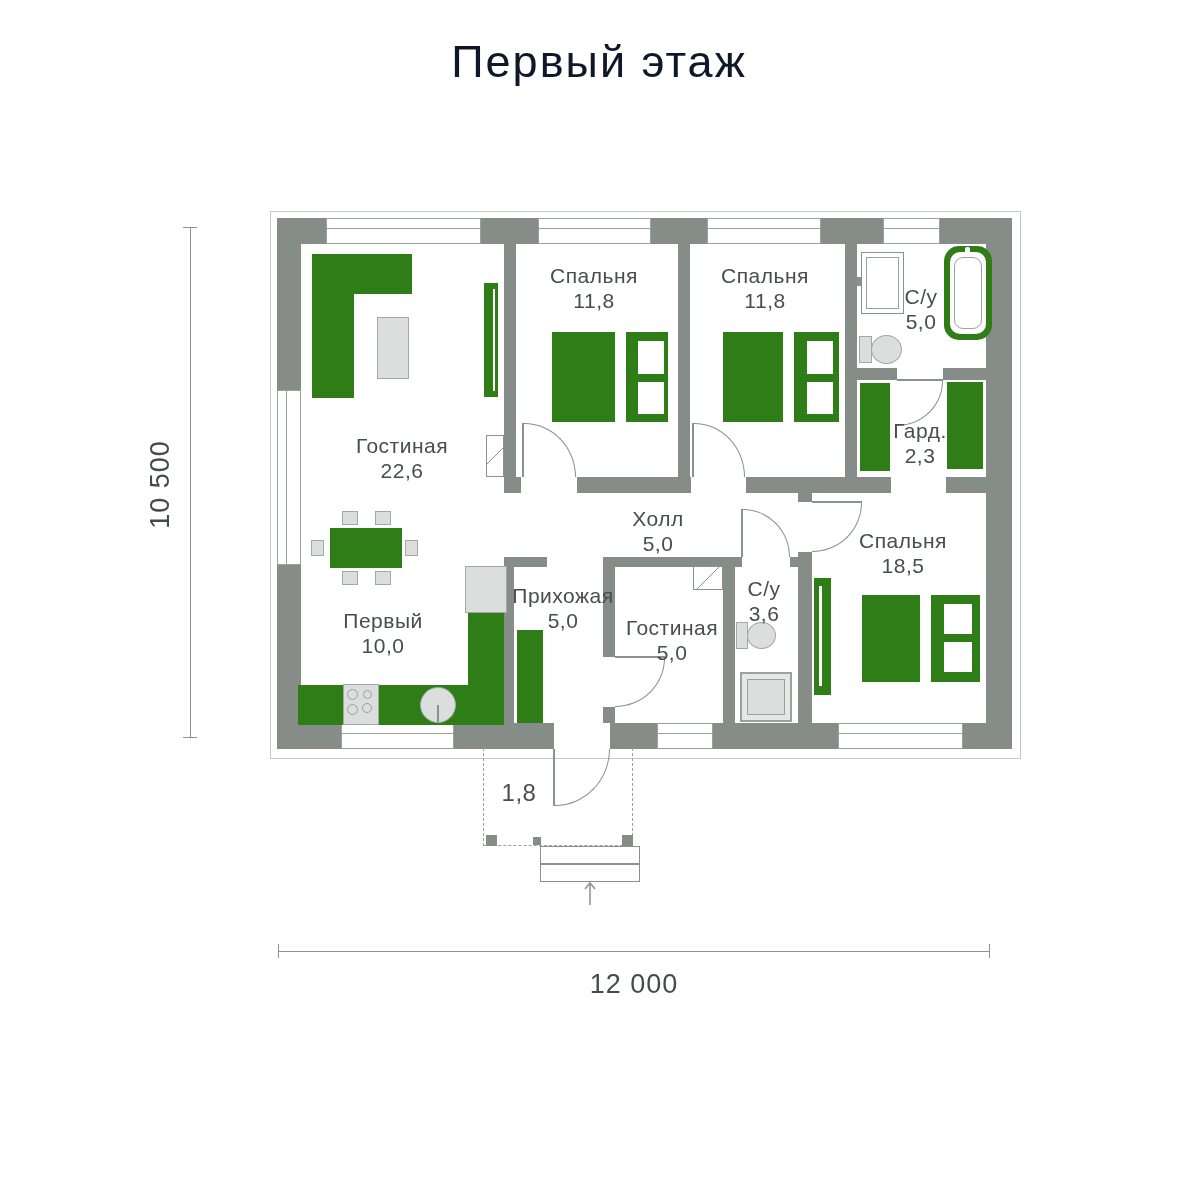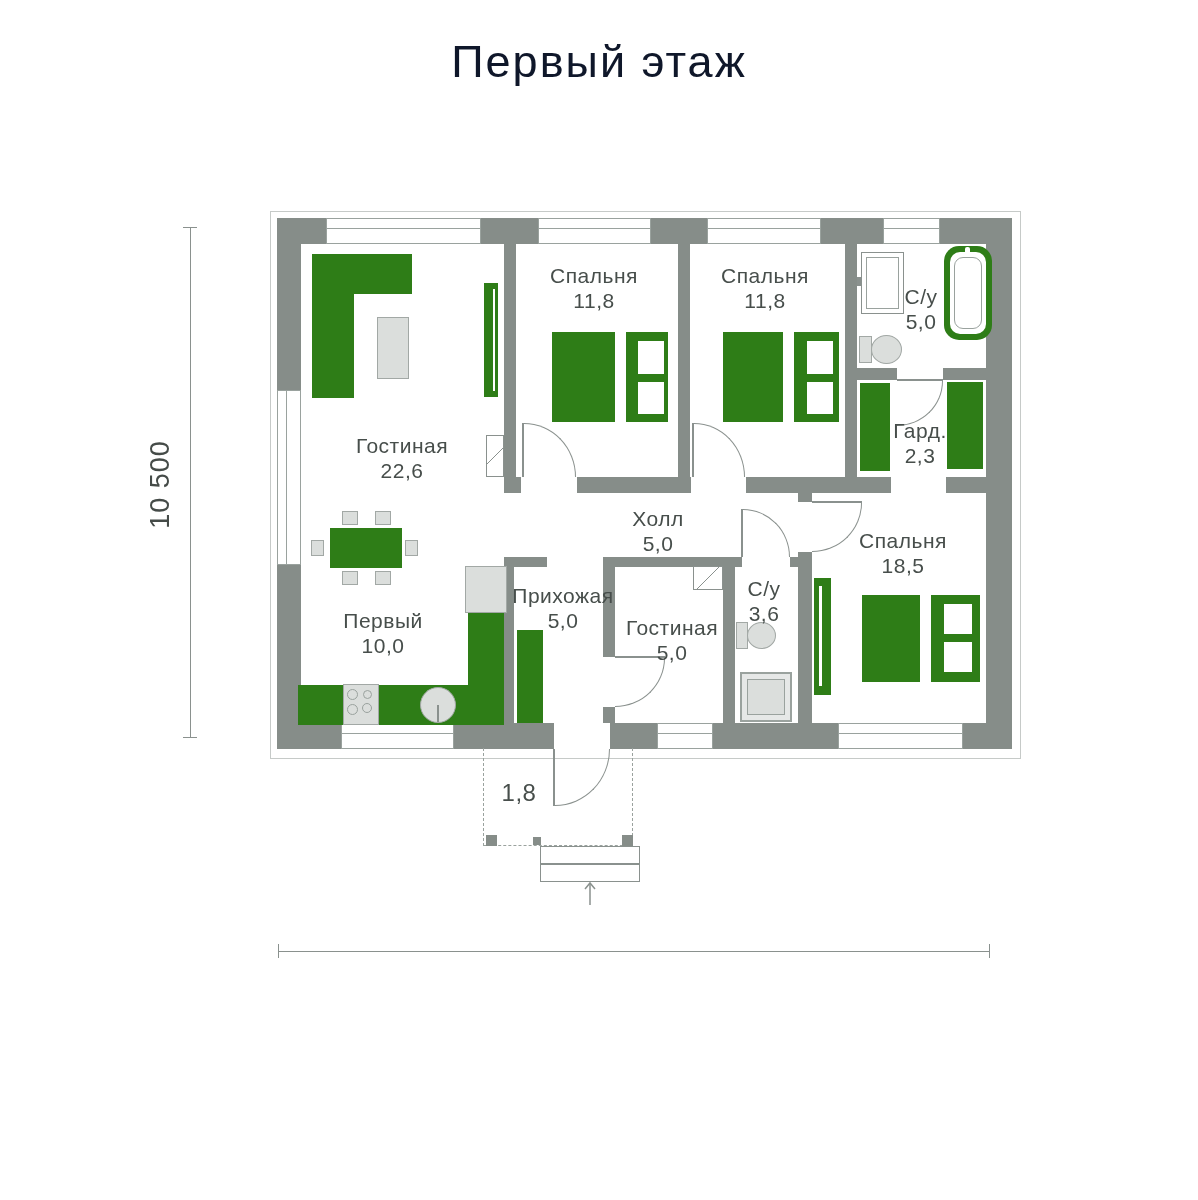--- a/index.html
+++ b/index.html
@@ -224,14 +224,15 @@
   </div>
 
   <div class="line" style="left:190px;top:228px;width:1px;height:510px;"></div>
   <div class="line" style="left:183px;top:227px;width:14px;height:1px;"></div>
   <div class="line" style="left:183px;top:737px;width:14px;height:1px;"></div>
   <div class="dim" style="left:100px;top:469px;width:120px;transform:rotate(-90deg);">10 500</div>
 
   <div class="line" style="left:279px;top:951px;width:711px;height:1px;"></div>
   <div class="line" style="left:278px;top:944px;width:1px;height:14px;"></div>
   <div class="line" style="left:989px;top:944px;width:1px;height:14px;"></div>
+  <div class="dim" style="left:434px;top:969px;width:400px;">12 000</div>
 
 </div>
 
 </body></html>

